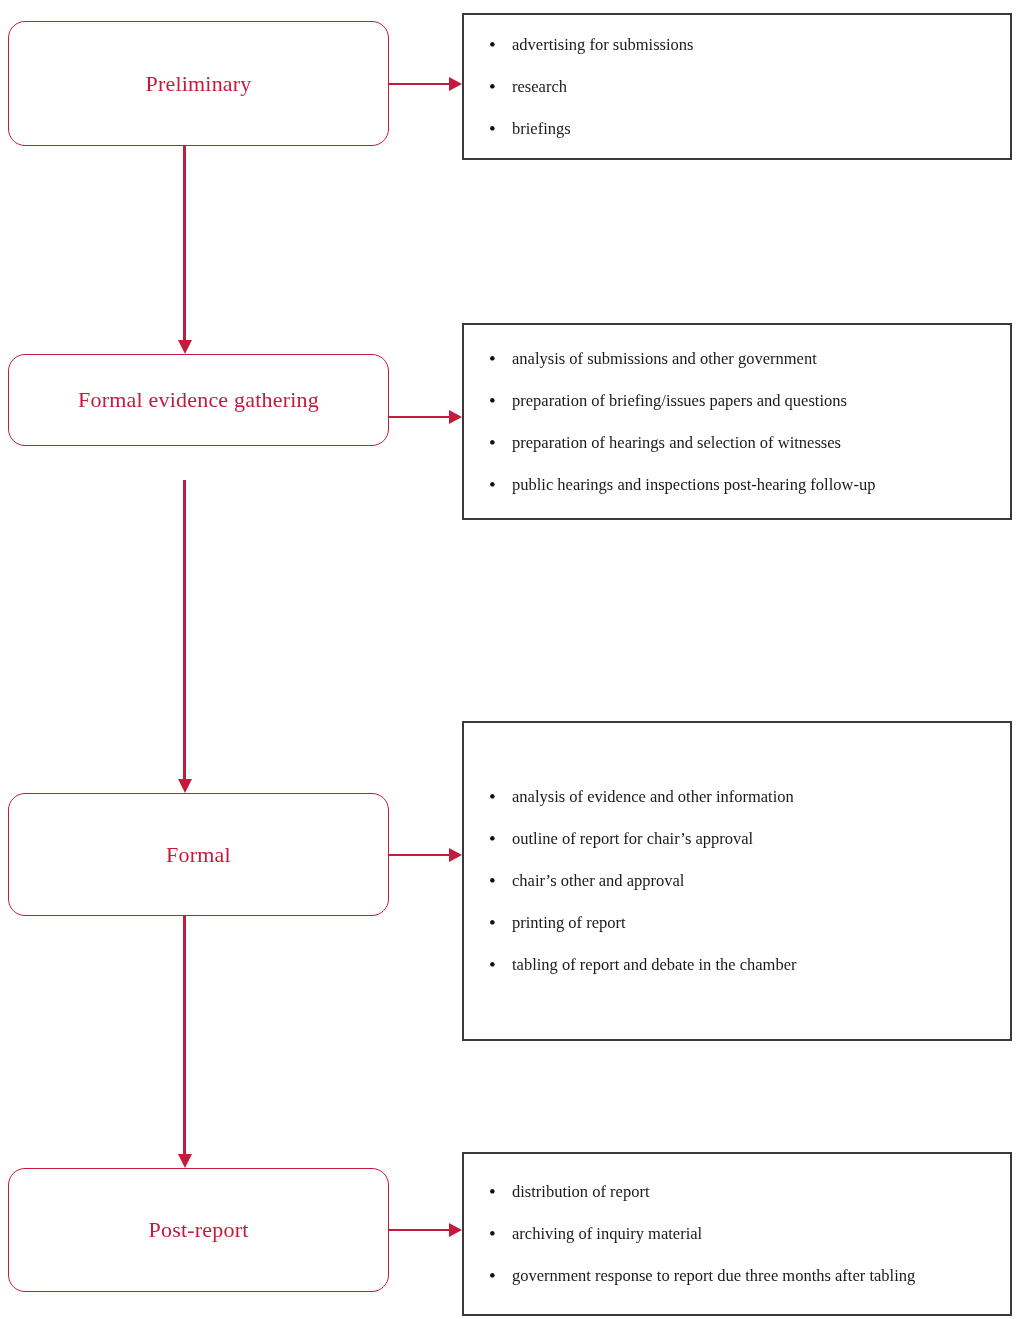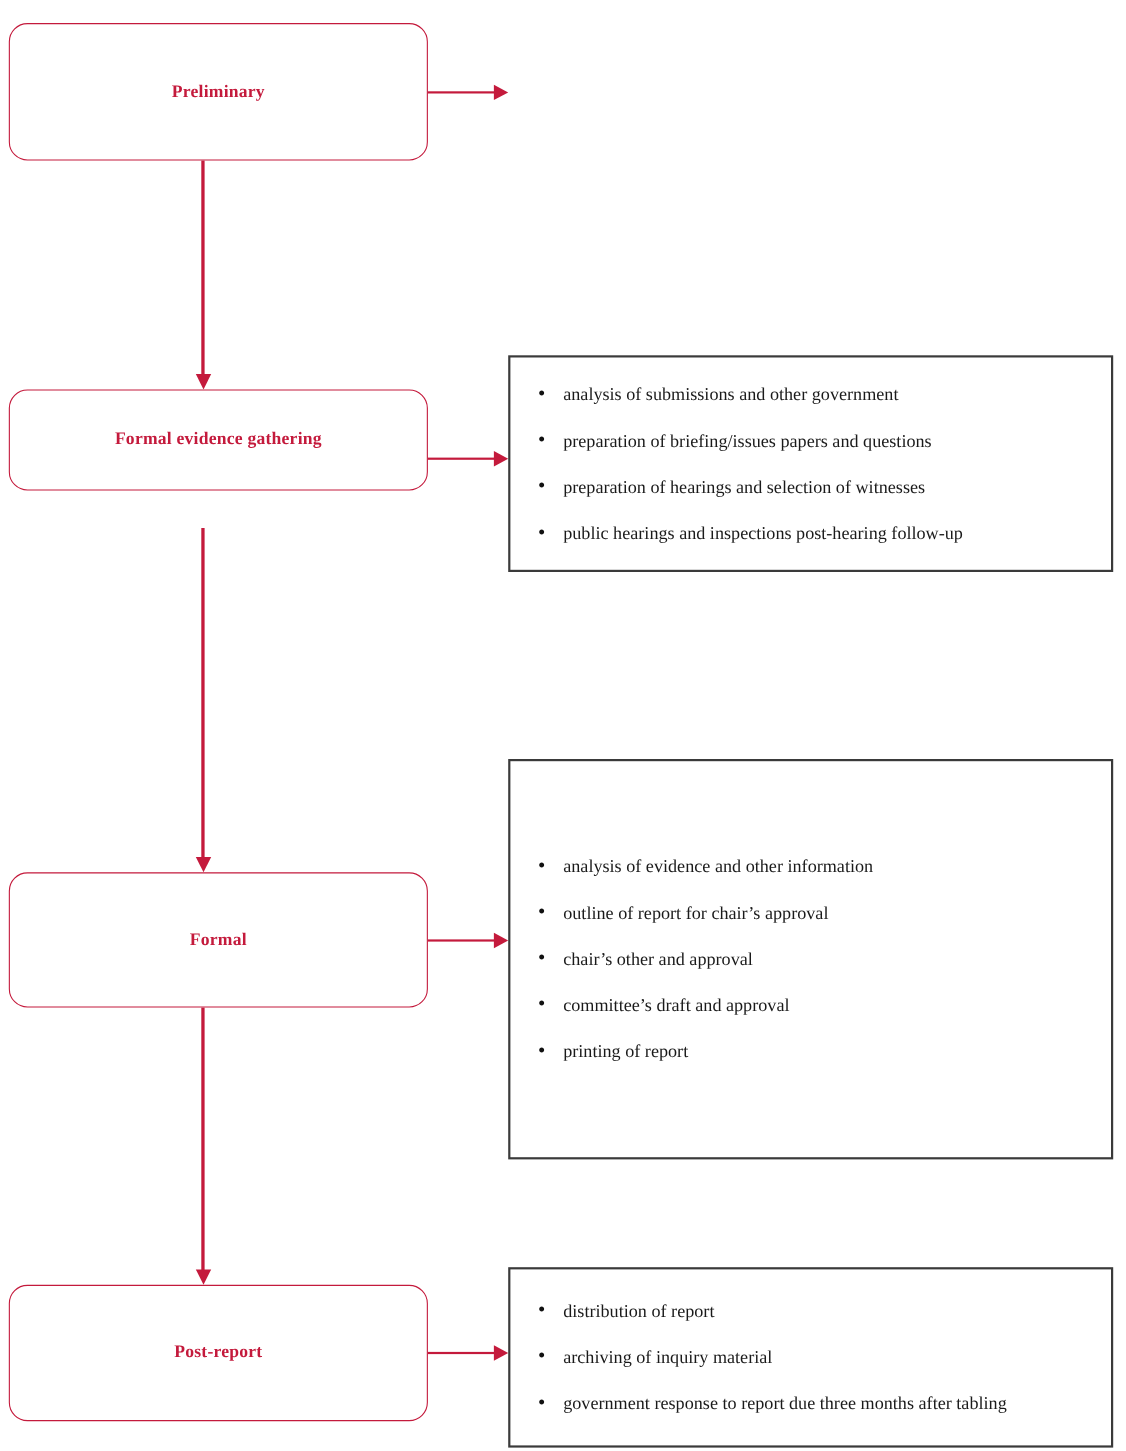--- a/index.html
+++ b/index.html
@@ -14,36 +14,36 @@
   }
   .canvas{position:relative;width:1024px;height:1319px;background:#fff;overflow:hidden;}
 
   
   .stage{
     position:absolute;left:8px;width:381px;box-sizing:border-box;
     border:1.6px solid var(--red);border-radius:17px;background:#fff;
     display:flex;align-items:center;justify-content:center;
   }
   .stage .label{
-    color:var(--red);font-weight:bold;font-size:16px;letter-spacing:.2px;
+    color:var(--red);font-weight:normal;font-size:22px;letter-spacing:.2px;
   }
   #stage1{top:21px;height:125px}
   #stage2{top:354px;height:92px}
   #stage3{top:793px;height:123px}
   #stage4{top:1168px;height:124px}
 
   
   .panel{
     position:absolute;left:462px;width:550px;box-sizing:border-box;
     border:2px solid var(--panel-border);background:#fff;
     display:flex;flex-direction:column;justify-content:center;
   }
   #panel1{top:13px;height:147px}
   #panel2{top:323px;height:197px}
-  #panel3{top:690px;height:364px}
+  #panel3{top:721px;height:320px}
   #panel4{top:1152px;height:164px}
   .panel ul{margin:0;padding:0 8px 0 24px;list-style:none;}
   .panel li{
     position:relative;height:42px;display:flex;align-items:center;
     padding-left:24px;font-size:16.5px;color:var(--ink);white-space:nowrap;
   }
   .panel li::before{
     content:"\2022";position:absolute;left:1px;top:50%;transform:translateY(-52%);
     color:#111;font-size:19px;
   }
@@ -75,20 +75,27 @@
 
 <div class="canvas">
 
   <div class="stage" id="stage1">
     <span class="label">Preliminary</span>
   </div>
   <div class="harrow" id="harrow1">
     <div class="shaft"></div>
     <div class="head"></div>
   </div>
+  <div class="panel" id="panel1">
+    <ul>
+      <li>advertising for submissions</li>
+      <li>research</li>
+      <li>briefings</li>
+    </ul>
+  </div>
   <div class="varrow" id="varrow1">
     <div class="shaft"></div>
     <div class="head"></div>
   </div>
 
   <div class="stage" id="stage2">
     <span class="label">Formal evidence gathering</span>
   </div>
   <div class="harrow" id="harrow2">
     <div class="shaft"></div>
@@ -112,22 +119,22 @@
   </div>
   <div class="harrow" id="harrow3">
     <div class="shaft"></div>
     <div class="head"></div>
   </div>
   <div class="panel" id="panel3">
     <ul>
       <li>analysis of evidence and other information</li>
       <li>outline of report for chair’s approval</li>
       <li>chair’s other and approval</li>
-      <li>committee’s draft and approval</li>
       <li>printing of report</li>
+      <li>tabling of report and debate in the chamber</li>
     </ul>
   </div>
   <div class="varrow" id="varrow3">
     <div class="shaft"></div>
     <div class="head"></div>
   </div>
 
   <div class="stage" id="stage4">
     <span class="label">Post-report</span>
   </div>

